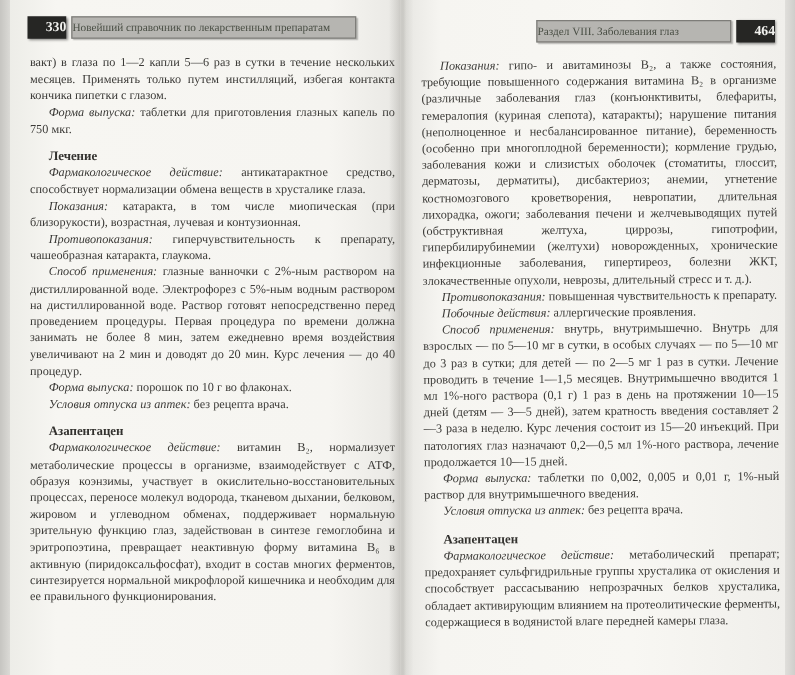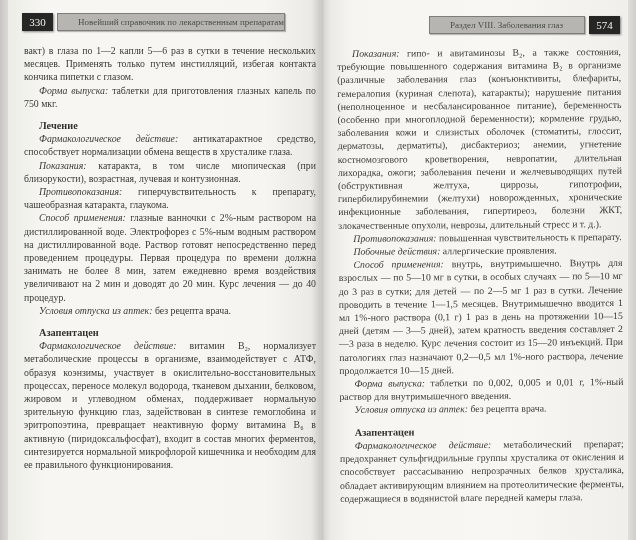--- a/index.html
+++ b/index.html
@@ -31,30 +31,30 @@
       rgba(110,108,102,0) 0%, rgba(110,108,102,0.20) 40%,
       rgba(110,108,102,0.30) 52%, rgba(110,108,102,0.10) 70%,
       rgba(110,108,102,0) 100%);
   }
   .pagehead { display: flex; align-items: stretch; height: 18px; margin-top: 13px; }
   .page-left .pagehead { padding-left: 14px; padding-right: 26px; }
   .page-right .pagehead { justify-content: flex-end; padding-right: 8px; margin-top: 16px; }
   .pagenum {
     background: var(--page-number-bg, #262624);
     color: var(--page-number-text, #f2f2ef);
-    font-weight: normal; font-size: 11px; line-height: 18px;
-    width: 31px; text-align: center; flex: 0 0 31px;
+    font-weight: bold; font-size: 11px; line-height: 18px;
+    width: 31px; text-align: right; flex: 0 0 31px;
     box-shadow: 1px 1px 2px rgba(0,0,0,0.45);
   }
   .runhead {
     background: var(--running-title-bg, #b6b5b1);
     border: 1px solid var(--running-title-border, #7e7d79);
     color: var(--running-title-text, #4a4f45);
     font-size: 9px; display: flex; align-items: center;
-    padding: 0 20px; white-space: nowrap; overflow: hidden;
+    padding: 0 0; white-space: nowrap; overflow: hidden;
     box-shadow: 1px 1px 1px rgba(0,0,0,0.25);
   }
   .page-left .runhead { margin-left: 4px; width: 228px; }
   .page-right .runhead { margin-right: 4px; width: 156px; justify-content: flex-start; }
   .bodytext {
     font-size: 9.8px; line-height: 13.2px;
     color: var(--ink, #3b3a37);
     text-align: justify;
   }
   .page-left .bodytext { margin: 13px 4px 0 16px; }
@@ -79,32 +79,33 @@
       <div class="runhead">Новейший справочник по лекарственным препаратам</div>
     </header>
     <div class="bodytext" id="left-body">
         <p class="para noindent">вакт) в глаза по 1—2 капли 5—6 раз в сутки в течение нескольких месяцев. Применять только путем инстилляций, избегая контакта кончика пипетки с глазом.</p>
         <p class="para"><span class="lead">Форма выпуска: </span>таблетки для приготовления глазных капель по 750 мкг.</p>
         <h3 class="drug">Лечение</h3>
         <p class="para"><span class="lead">Фармакологическое действие: </span>антикатарактное средство, способствует нормализации обмена веществ в хрусталике глаза.</p>
         <p class="para"><span class="lead">Показания: </span>катаракта, в том числе миопическая (при близорукости), возрастная, лучевая и контузионная.</p>
         <p class="para"><span class="lead">Противопоказания: </span>гиперчувствительность к препарату, чашеобразная катаракта, глаукома.</p>
         <p class="para"><span class="lead">Способ применения: </span>глазные ванночки с 2%-ным раствором на дистиллированной воде. Электрофорез с 5%-ным водным раствором на дистиллированной воде. Раствор готовят непосредственно перед проведением процедуры. Первая процедура по времени должна занимать не более 8 мин, затем ежедневно время воздействия увеличивают на 2 мин и доводят до 20 мин. Курс лечения — до 40 процедур.</p>
+        <p class="para"><span class="lead">Форма выпуска: </span>порошок по 10 г во флаконах.</p>
         <p class="para"><span class="lead">Условия отпуска из аптек: </span>без рецепта врача.</p>
         <h3 class="drug">Азапентацен</h3>
         <p class="para"><span class="lead">Фармакологическое действие: </span>витамин B₂, нормализует метаболические процессы в организме, взаимодействует с АТФ, образуя коэнзимы, участвует в окислительно-восстановительных процессах, переносе молекул водорода, тканевом дыхании, белковом, жировом и углеводном обменах, поддерживает нормальную зрительную функцию глаз, задействован в синтезе гемоглобина и эритропоэтина, превращает неактивную форму витамина B₆ в активную (пиридоксальфосфат), входит в состав многих ферментов, синтезируется нормальной микрофлорой кишечника и необходим для ее правильного функционирования.</p>
       </div>
   </section>
 
   <div class="gutter"></div>
 
   <section class="page page-right">
     <header class="pagehead">
       <div class="runhead">Раздел VIII. Заболевания глаз</div>
-      <div class="pagenum">574</div>
+      <div class="pagenum">464</div>
     </header>
     <div class="bodytext" id="right-body">
         <p class="para"><span class="lead">Показания: </span>гипо- и авитаминозы B₂, а также состояния, требующие повышенного содержания витамина B₂ в организме (различные заболевания глаз (конъюнктивиты, блефариты, гемералопия (куриная слепота), катаракты); нарушение питания (неполноценное и несбалансированное питание), беременность (особенно при многоплодной беременности); кормление грудью, заболевания кожи и слизистых оболочек (стоматиты, глоссит, дерматозы, дерматиты), дисбактериоз; анемии, угнетение костномозгового кроветворения, невропатии, длительная лихорадка, ожоги; заболевания печени и желчевыводящих путей (обструктивная желтуха, циррозы, гипотрофии, гипербилирубинемии (желтухи) новорожденных, хронические инфекционные заболевания, гипертиреоз, болезни ЖКТ, злокачественные опухоли, неврозы, длительный стресс и т. д.).</p>
         <p class="para"><span class="lead">Противопоказания: </span>повышенная чувствительность к препарату.</p>
         <p class="para"><span class="lead">Побочные действия: </span>аллергические проявления.</p>
         <p class="para"><span class="lead">Способ применения: </span>внутрь, внутримышечно. Внутрь для взрослых — по 5—10 мг в сутки, в особых случаях — по 5—10 мг до 3 раз в сутки; для детей — по 2—5 мг 1 раз в сутки. Лечение проводить в течение 1—1,5 месяцев. Внутримышечно вводится 1 мл 1%-ного раствора (0,1 г) 1 раз в день на протяжении 10—15 дней (детям — 3—5 дней), затем кратность введения составляет 2—3 раза в неделю. Курс лечения состоит из 15—20 инъекций. При патологиях глаз назначают 0,2—0,5 мл 1%-ного раствора, лечение продолжается 10—15 дней.</p>
         <p class="para"><span class="lead">Форма выпуска: </span>таблетки по 0,002, 0,005 и 0,01 г, 1%-ный раствор для внутримышечного введения.</p>
         <p class="para"><span class="lead">Условия отпуска из аптек: </span>без рецепта врача.</p>
         <h3 class="drug">Азапентацен</h3>
         <p class="para"><span class="lead">Фармакологическое действие: </span>метаболический препарат; предохраняет сульфгидрильные группы хрусталика от окисления и способствует рассасыванию непрозрачных белков хрусталика, обладает активирующим влиянием на протеолитические ферменты, содержащиеся в водянистой влаге передней камеры глаза.</p>

